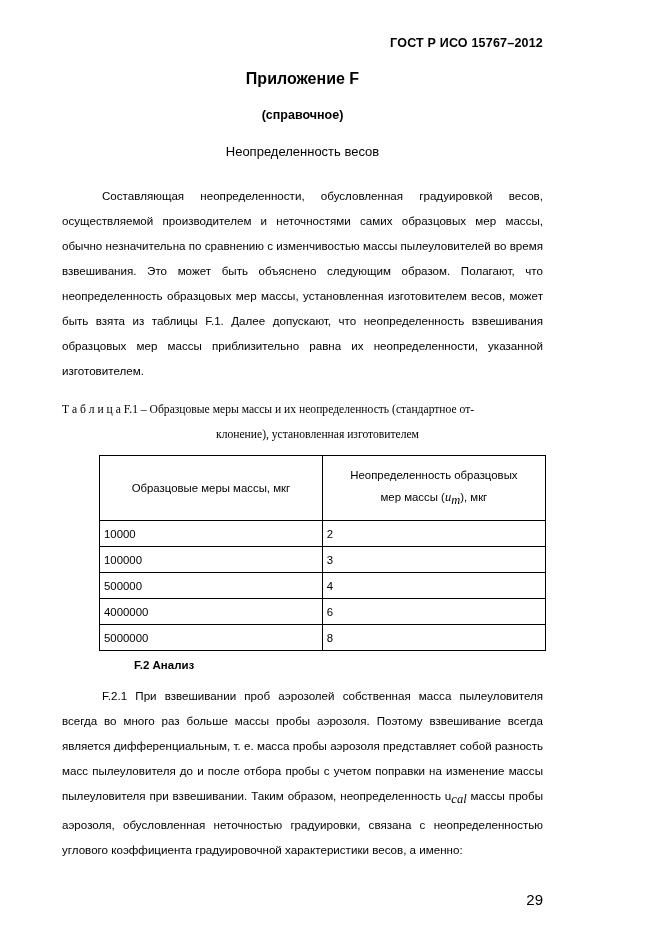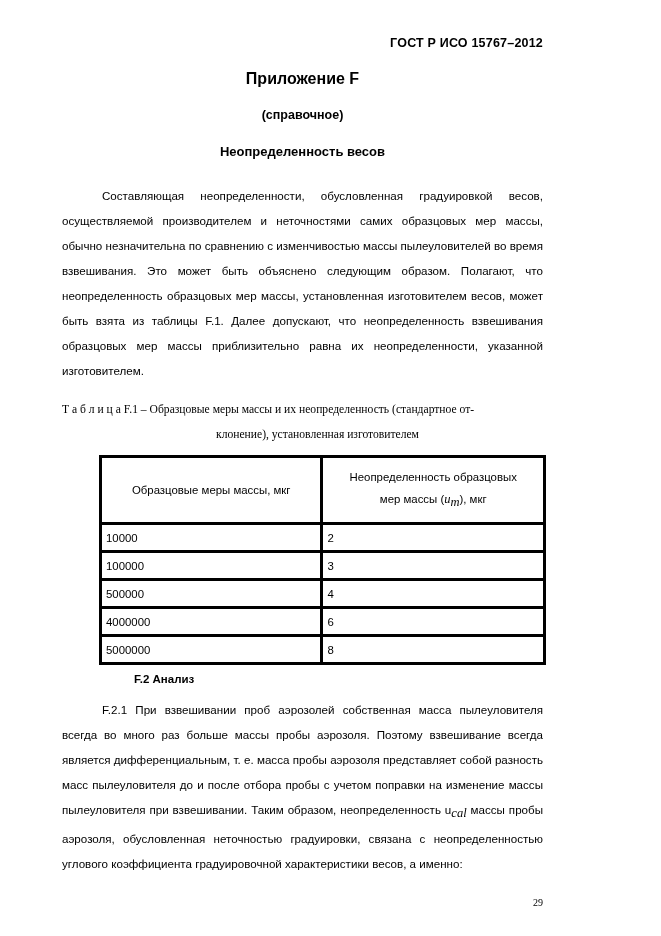--- a/index.html
+++ b/index.html
@@ -41,21 +41,21 @@
   .annex-sub {
     text-align: center;
     font-family: "Liberation Sans", sans-serif;
     font-weight: bold;
     font-size: 12.5px;
     margin: 0 0 22px 0;
   }
   .annex-name {
     text-align: center;
     font-family: "Liberation Sans", sans-serif;
-    font-weight: bold;
+    font-weight: normal;
     font-size: 13px;
     margin: 0 0 24px 0;
   }
   .section-head {
     font-family: "Liberation Sans", sans-serif;
     font-weight: bold;
     font-size: 11.5px;
     margin: 0 0 12px 40px;
   }
   p.body-text {
@@ -82,21 +82,21 @@
   }
   table.mass-table {
     border-collapse: collapse;
     width: 447px;
     margin: 8px 0 0 37px;
     font-family: "Liberation Sans", sans-serif;
     font-size: 11.4px;
   }
   table.mass-table th,
   table.mass-table td {
-    border: 3px solid #000000;
+    border: 1px solid #000000;
     vertical-align: middle;
   }
   table.mass-table th {
     font-weight: normal;
     height: 56px;
     padding: 4px 6px;
     line-height: 22px;
   }
   table.mass-table th.col1 { width: 224px; }
   table.mass-table th.col2 { width: 221px; }
@@ -107,22 +107,22 @@
   .sub { font-size: 8.5px; vertical-align: sub; }
   .ital { font-style: italic; font-family: "Liberation Serif", serif; font-size: 12.5px; }
   .section-head.f2 {
     margin-bottom: 12px;
     padding-left: 32px;
   }
   .page-number {
     position: absolute;
     right: 62px;
     bottom: 28px;
-    font-family: Liberation Serif, serif;
-    font-size: 10px;
+    font-family: Liberation Sans, sans-serif;
+    font-size: 15px;
   }
   .after-table-gap { height: 8px; }
 </style>
 </head>
 <body>
 
 <div class="page">
 
   <div class="doc-header">ГОСТ Р ИСО 15767–2012</div>
 

